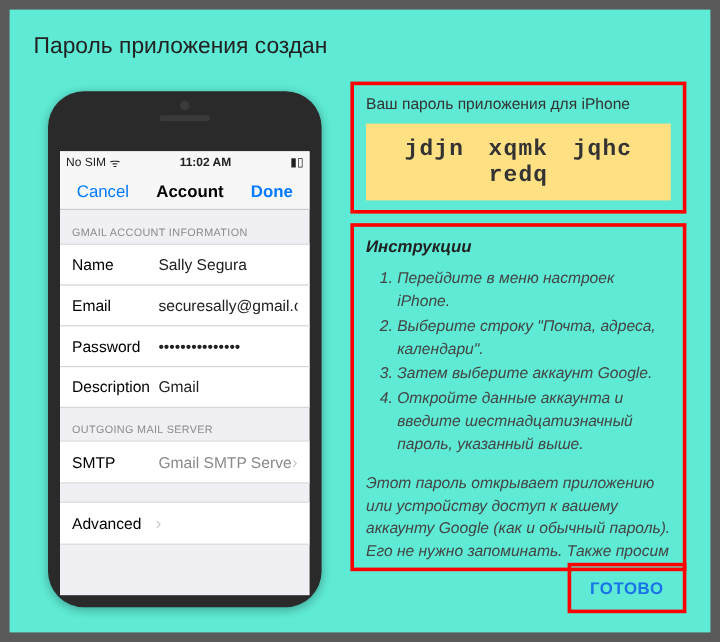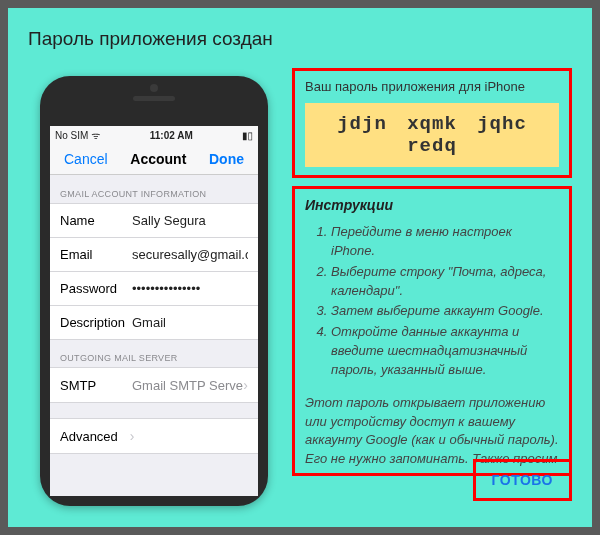--- a/index.html
+++ b/index.html
@@ -57,21 +57,21 @@
     .pwd-box {
       background:#ffe082; padding:10px 8px; text-align:center;
       font-family: "Courier New", Courier, monospace; font-size:19px; font-weight:600;
       color:#333; letter-spacing:1px; word-spacing:8px;
     }
     .instr-title { font-size:14px; font-weight:600; color:#222; margin-bottom:10px; }
     .instr-list { list-style: decimal; padding-left: 26px; font-size:13px; color:#444; line-height:1.45; margin-bottom:14px; }
     .instr-list li { margin-bottom: 2px; }
     .instr-para { font-size:13px; color:#444; line-height:1.45; }
 
-    .done-wrap { position:absolute; right:0; bottom:12px; border:3px solid #f00; padding:4px 6px;margin-left:12px; }
+    .done-wrap { position:absolute; right:0; bottom:2px; border:3px solid #f00; padding:4px 6px;margin-left:12px; }
     .done-btn {
       color:#1a73e8; font-size:14px; font-weight:600; letter-spacing:0.5px;
       background:none; border:none; cursor:pointer; padding:6px 10px;
     }
     .truncated-text {
       position:absolute; left:-10px; top:48px; font-size:14px; color:#555; line-height:1.5;
     }
   </style>
 </head>
 <body>

